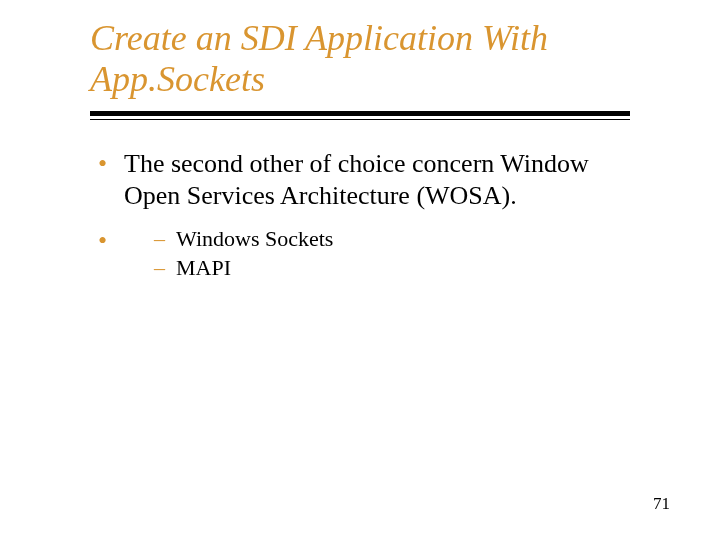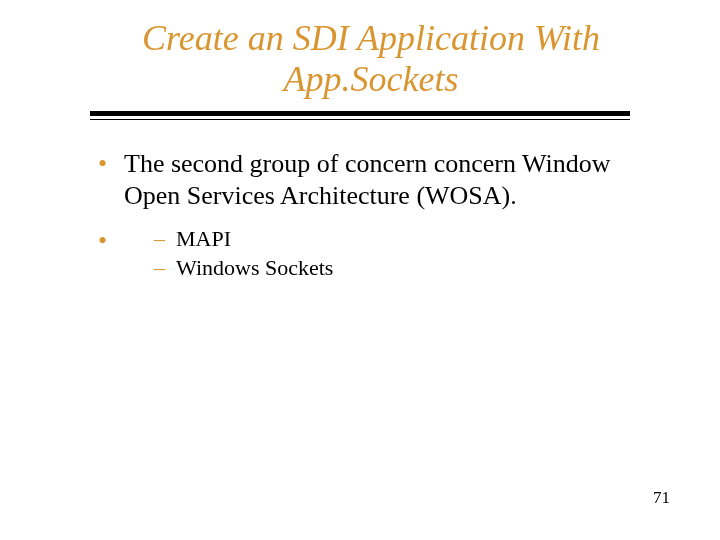--- a/index.html
+++ b/index.html
@@ -18,21 +18,21 @@
     .slide {
       width: 100%;
       height: 100%;
       padding: 18px 50px 0 50px;
       position: relative;
     }
     .title {
       font-style: italic;
       font-size: 36px;
       color: #d99530;
-      text-align: center;
+      text-align: left;
       line-height: 1.15;
       padding-right: 18px;
       padding-left: 40px;
       margin-bottom: 10px;
     }
     .divider {
       margin: 0 40px 0 40px;
     }
     .divider .thick {
       height: 5px;
@@ -80,21 +80,21 @@
     .sublist > li::before {
       content: "–";
       position: absolute;
       left: 0;
       top: 0;
       color: #d99530;
       font-size: 22px;
     }
     .pagenum {
       position: absolute;
-      bottom: 32px;
+      bottom: 26px;
       right: 50px;
       font-size: 17px;
       color: #000000;
     }
   </style>
 </head>
 <body>
 
 <div class="slide">
   <div class="title">
@@ -103,29 +103,29 @@
   </div>
 
   <div class="divider">
     <div class="thick"></div>
     <div class="thin"></div>
   </div>
 
   <div class="content">
     <ul class="bulleted">
       <li>
-        <span>The second group of concern concern Window Open Services Architecture (WOSA).</span>
+        <span>The second other of choice concern Window Open Services Architecture (WOSA).</span>
       </li>
       <li>
         <ul class="sublist">
           <li>
-            <span>MAPI</span>
+            <span>Windows Sockets</span>
           </li>
           <li>
-            <span>Windows Sockets</span>
+            <span>MAPI</span>
           </li>
         </ul>
       </li>
     </ul>
   </div>
 
   <div class="pagenum">71</div>
 </div>
 
 </body></html>

